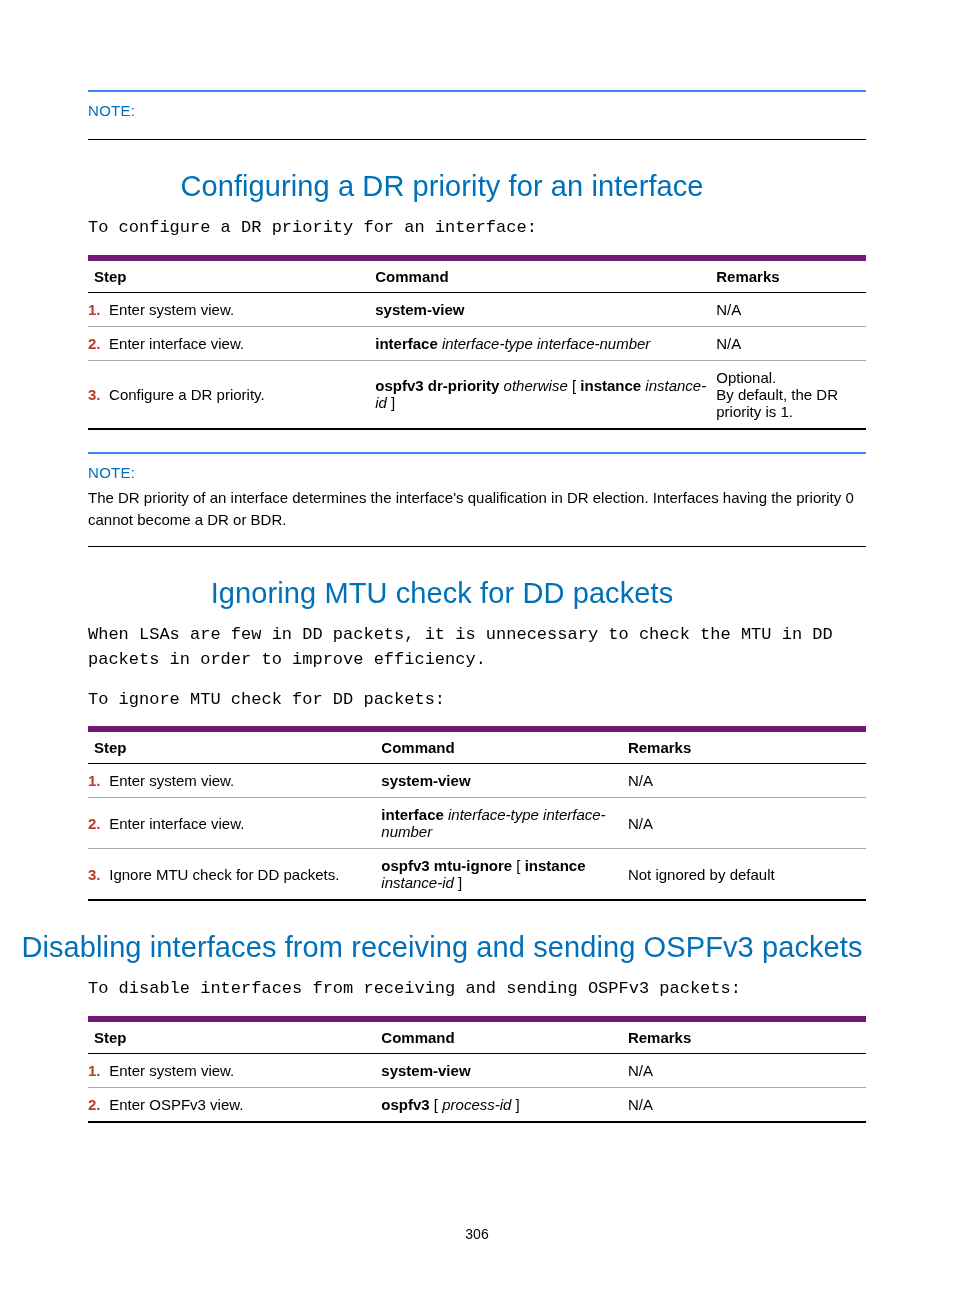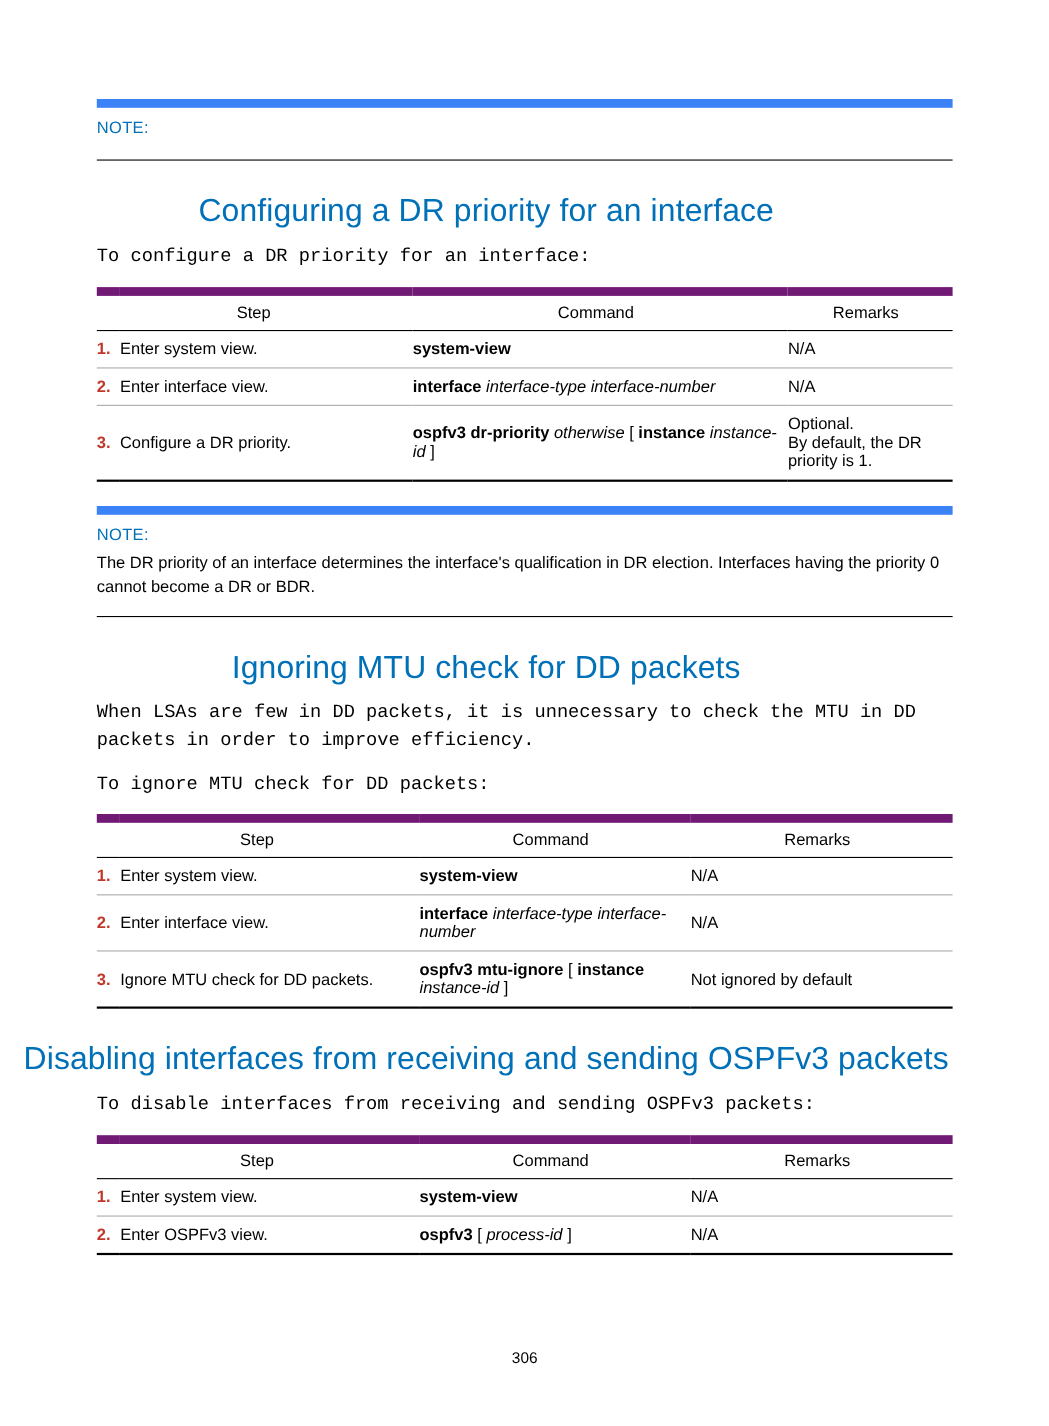--- a/index.html
+++ b/index.html
@@ -7,21 +7,21 @@
       font-family: Arial, "Helvetica Neue", Helvetica, sans-serif;
       width: 954px;
       min-height: 1296px;
       background: #fff;
       color: #000;
       padding: 90px 88px 50px 88px;
       font-size: 15px;
       position: relative;
     }
     .note-box {
-      border-top: 8px solid #3b82f6;
+      border-top: 2px solid #3b82f6;
       border-bottom: 1px solid #000;
       padding: 10px 0 14px 0;
       margin-bottom: 28px;
     }
     .note-label {
       color: #0070b8;
       font-size: 15px;
       margin-bottom: 6px;
       letter-spacing: 0.3px;
     }
@@ -63,23 +63,23 @@
       font-family: Liberation Mono, monospace;
     }
     table.config {
       width: 100%;
       border-collapse: collapse;
       margin-top: 4px;
       margin-bottom: 22px;
       font-size: 15px;
     }
     table.config thead th {
-      text-align: center;
-      font-weight: normal;
-      border-top: 8px solid #701a75;
+      text-align: left;
+      font-weight: bold;
+      border-top: 6px solid #701a75;
       border-bottom: 1px solid #000;
       padding: 7px 8px 7px 0;
     }
     table.config thead th:first-child {
       padding-left: 6px;
     }
     table.config tbody tr {
       border-bottom: 1px solid #aaa;
     }
     table.config tbody tr:last-child {

